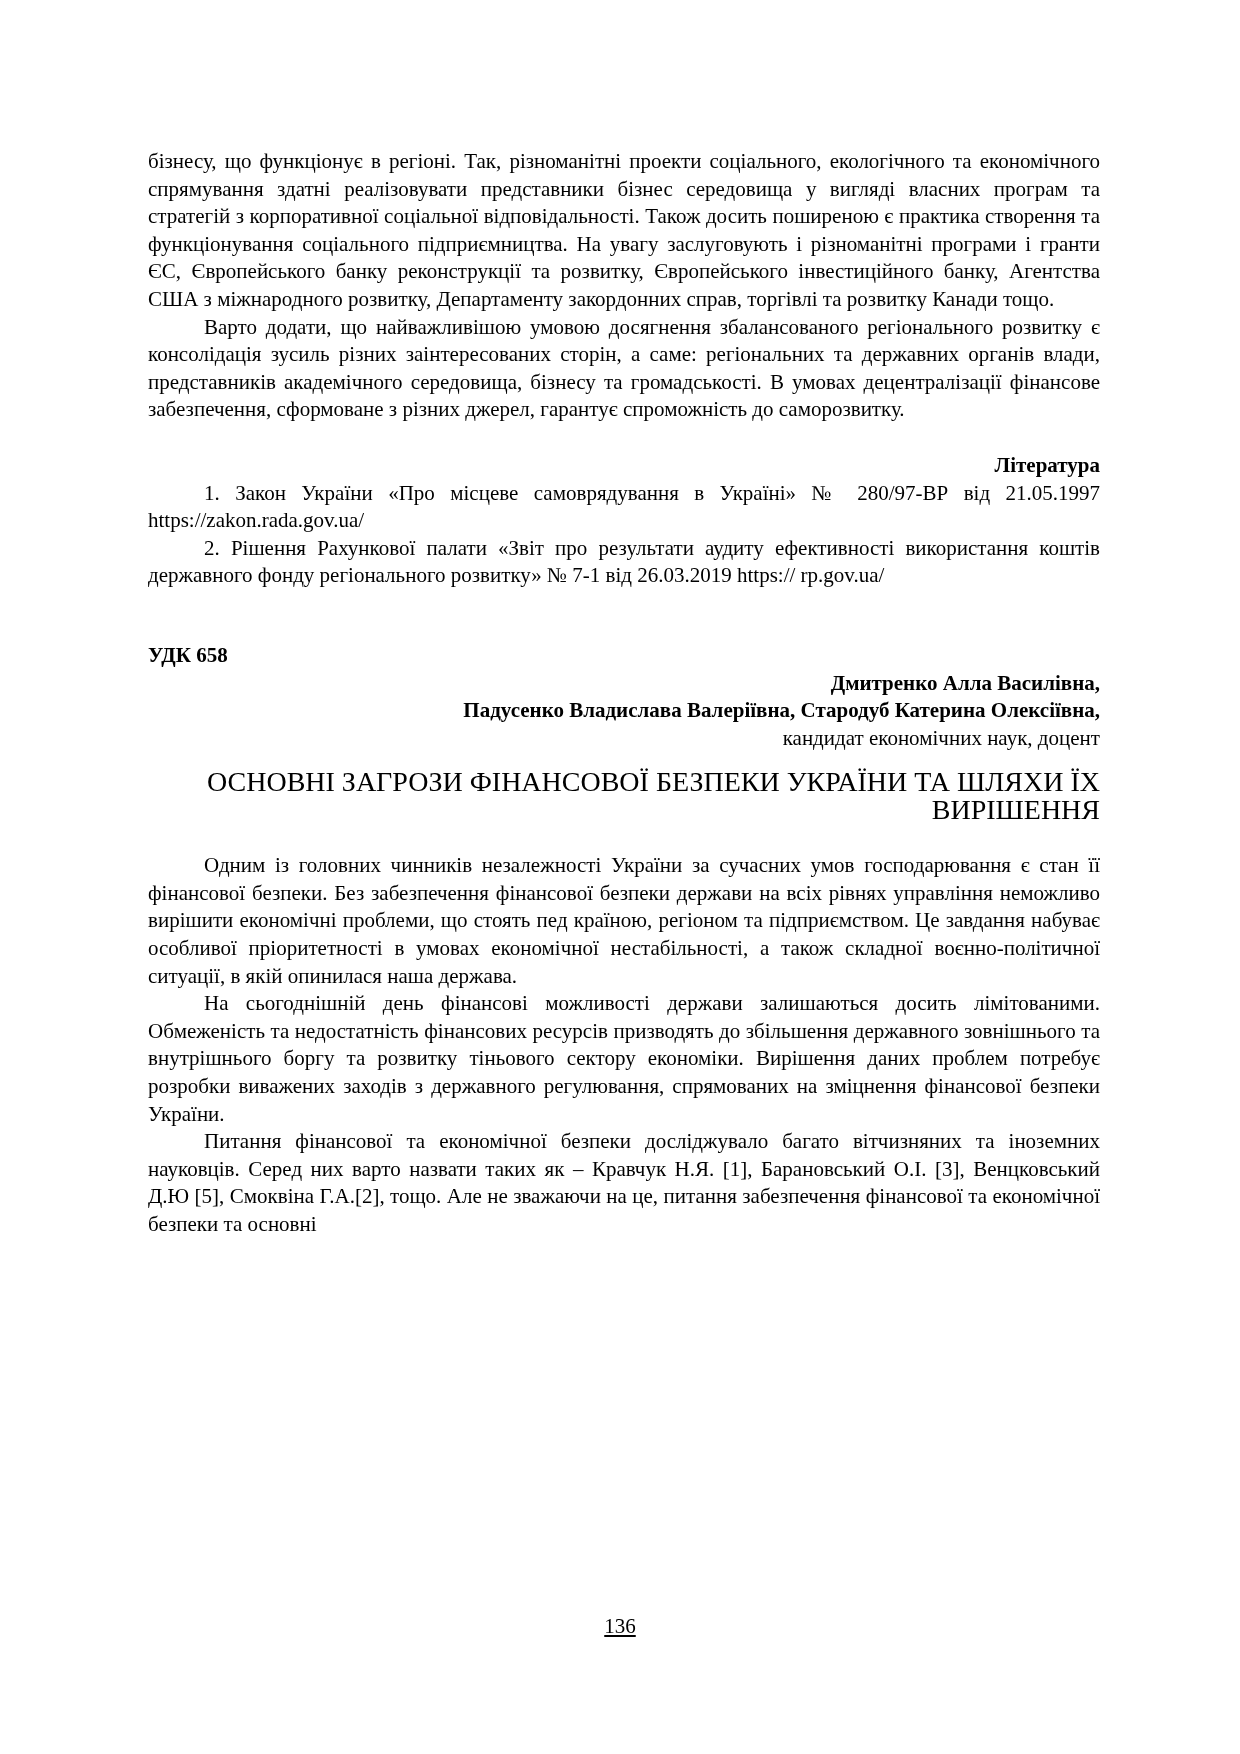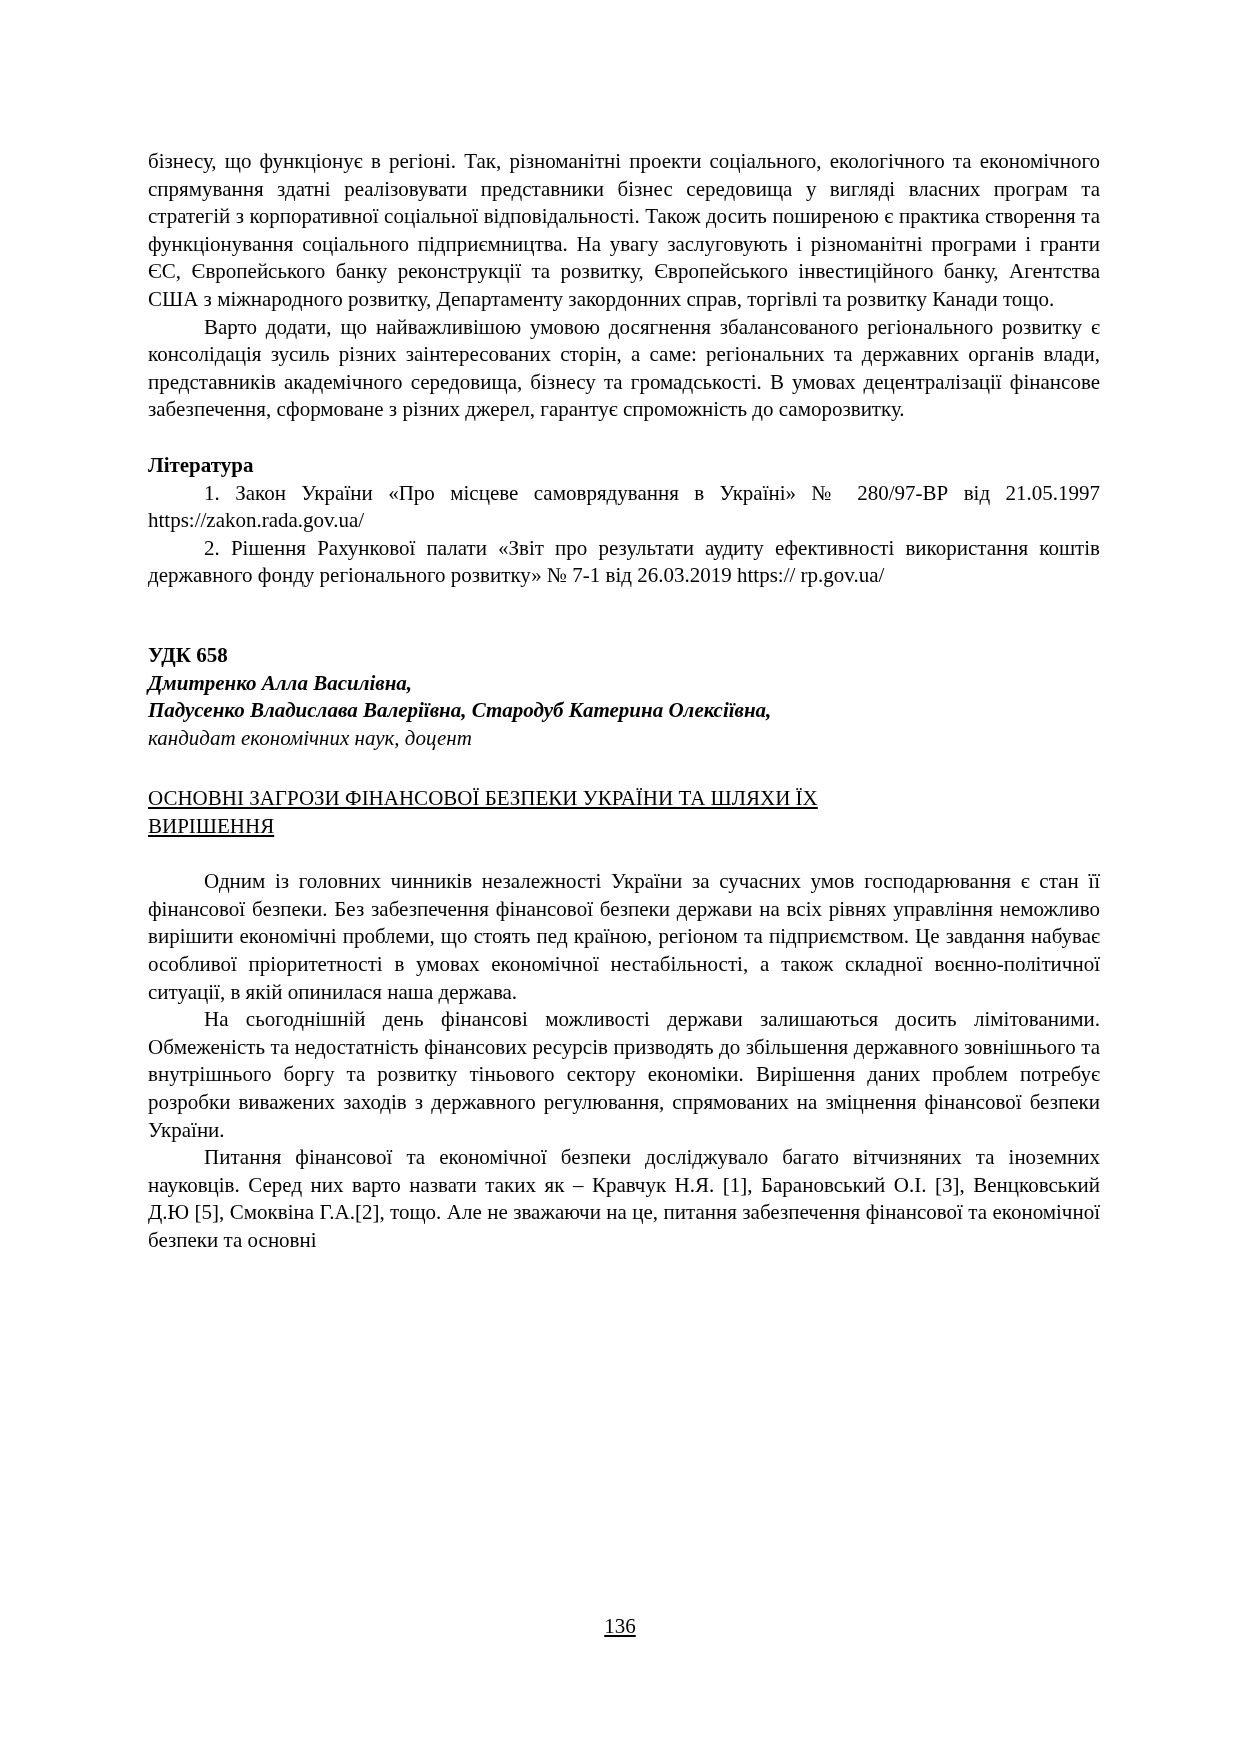--- a/index.html
+++ b/index.html
@@ -1,27 +1,27 @@
 <!DOCTYPE html>
 <html><head>
 <meta charset="utf-8">
 <style>
   html, body { margin: 0; padding: 0; background: #ffffff; }
   body { width: 1240px; height: 1754px; position: relative; overflow: hidden;
          font-family: "Liberation Serif", "DejaVu Serif", serif; color: #000; }
   .page { position: absolute; left: 148px; top: 148px; width: 952px; }
   .p { font-size: 21px; line-height: 27.6px; text-align: justify; margin: 0; }
   .indent { text-indent: 56px; }
-  .center { text-align: left; }
+  .center { text-align: right; }
   .bold { font-weight: bold; }
-  .ital { font-style: italic; }
+  .ital { }
   .lit-heading { margin-top: 28px; font-size: 21px; line-height: 27.6px; }
   .udk { margin-top: 52px; font-size: 21px; line-height: 27.6px; }
   .authors { font-size: 21px; line-height: 27.6px; }
-  .title { margin-top: 32px; font-size: 21px; line-height: 28px; text-transform: none; text-decoration: underline; }
+  .title { margin-top: 16px; font-size: 28px; line-height: 28px; text-transform: none; }
   .gap { height: 28px; }
   .page-number { position: absolute; left: 0; right: 0; top: 1614px; text-align: center;
                  font-size: 21px; text-decoration: underline; }
 </style>
 </head>
 <body>
 
 <div class="page">
 
   <p class="p">бізнесу, що функціонує в регіоні. Так, різноманітні проекти соціального, екологічного та економічного спрямування здатні реалізовувати представники бізнес середовища у вигляді власних програм та стратегій з корпоративної соціальної відповідальності. Також досить поширеною є практика створення та функціонування соціального підприємництва. На увагу заслуговують і різноманітні програми і гранти ЄС, Європейського банку реконструкції та розвитку, Європейського інвестиційного банку, Агентства США з міжнародного розвитку, Департаменту закордонних справ, торгівлі та розвитку Канади тощо.</p>

